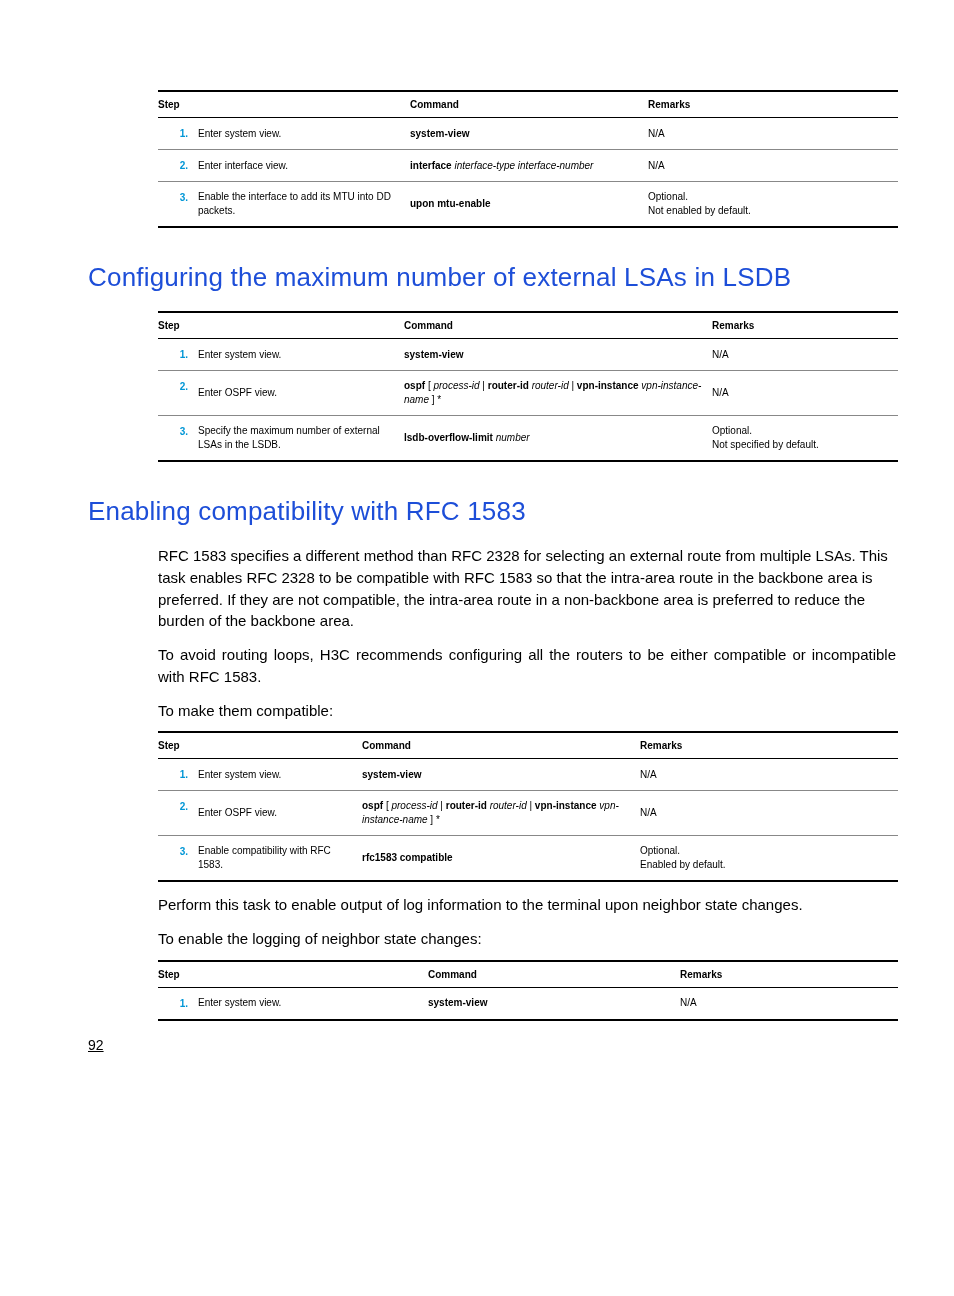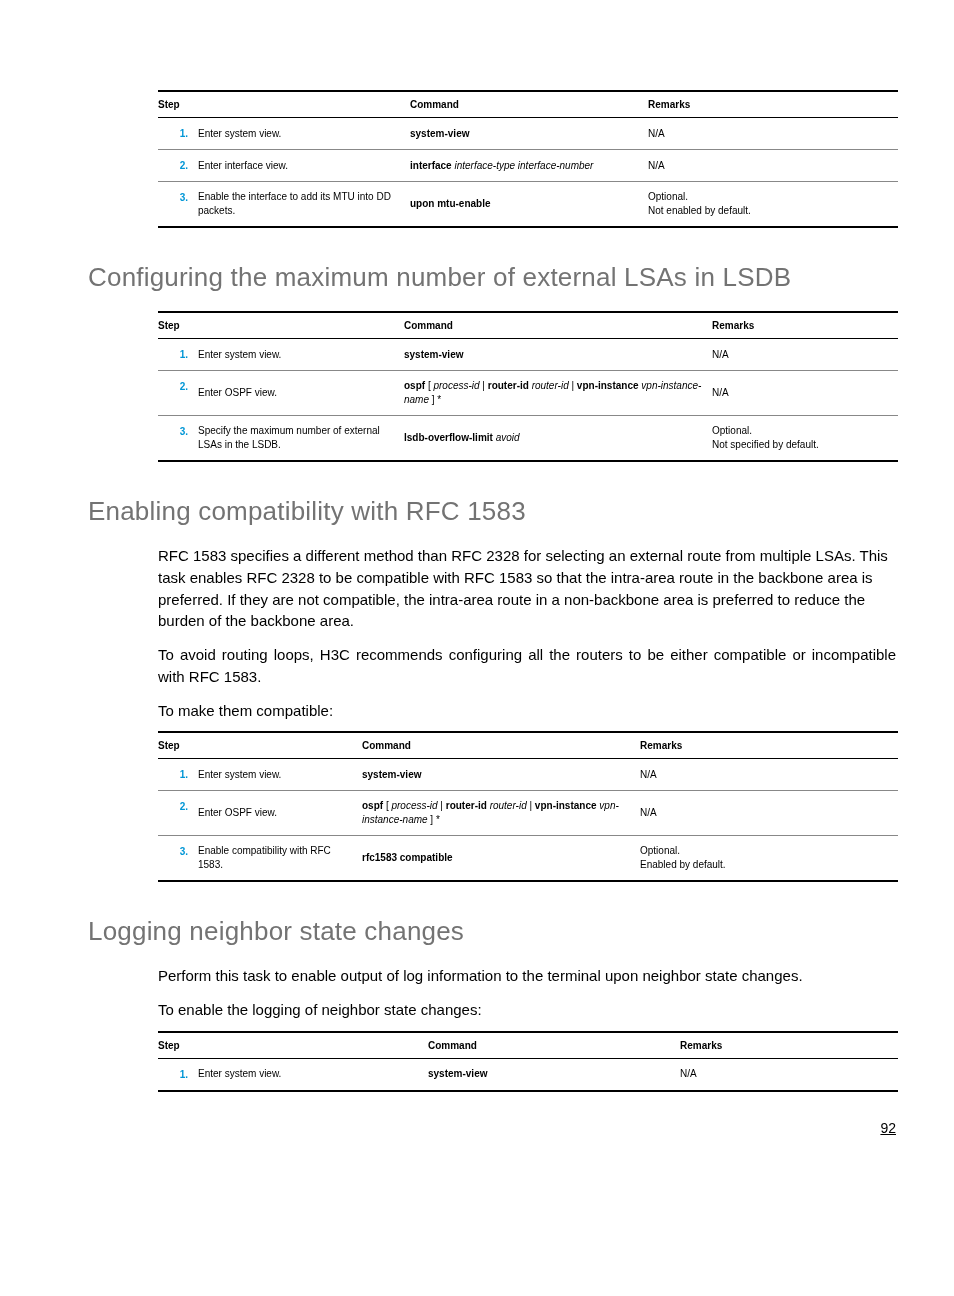--- a/index.html
+++ b/index.html
@@ -10,21 +10,21 @@
     padding: 0;
     width: 954px;
     font-size: 15px;
   }
   .page {
     padding: 90px 58px 40px 88px;
   }
   h2 {
     font-family: "Futura", "Trebuchet MS", Arial, sans-serif;
     font-weight: 400;
-    color: #737373;
+    color: #1d4ed8;
     font-size: 26px;
     margin: 34px 0 18px 0;
     letter-spacing: 0.2px;
   }
   .body-text {
     margin-left: 70px;
     margin-right: 0px;
     line-height: 1.45;
     margin-bottom: 10px;
     margin-top: 12px;
@@ -65,23 +65,23 @@
     font-weight: bold;
     width: 30px;
     text-align: right;
     padding-right: 10px;
     vertical-align: top;
     padding-top: 9px;
   }
   .cmd b { font-weight: bold; }
   .cmd i { font-style: italic; }
   .page-num {
-    text-align: right;
+    text-align: left;
     font-size: 14px;
-    margin-top: 28px;
+    margin-top: 16px;
     text-decoration: underline;
   }
   .t1 .c-step { width: 206px; }
   .t1 .c-cmd  { width: 232px; }
   .t2 .c-step { width: 200px; }
   .t2 .c-cmd  { width: 302px; }
   .t3 .c-step { width: 158px; }
   .t3 .c-cmd  { width: 272px; }
   .t4 .c-step { width: 224px; }
   .t4 .c-cmd  { width: 246px; }
@@ -140,21 +140,21 @@
         </tr>
         <tr>
           <td class="num">2.</td>
           <td class="c-step">Enter OSPF view.</td>
           <td class="cmd c-cmd"><b>ospf</b> [ <i>process-id</i> | <b>router-id</b> <i>router-id</i> | <b>vpn-instance</b> <i>vpn-instance-name</i> ] *</td>
           <td>N/A</td>
         </tr>
         <tr>
           <td class="num">3.</td>
           <td class="c-step">Specify the maximum number of external LSAs in the LSDB.</td>
-          <td class="cmd c-cmd"><b>lsdb-overflow-limit</b> <i>avoid</i></td>
+          <td class="cmd c-cmd"><b>lsdb-overflow-limit</b> <i>number</i></td>
           <td>Optional.<br>Not specified by default.</td>
         </tr>
       </tbody>
   </table>
 
   <h2>Enabling compatibility with RFC 1583</h2>
 
   <p class="body-text">RFC 1583 specifies a different method than RFC 2328 for selecting an external route from multiple LSAs. This task enables RFC 2328 to be compatible with RFC 1583 so that the intra-area route in the backbone area is preferred. If they are not compatible, the intra-area route in a non-backbone area is preferred to reduce the burden of the backbone area.</p>
   <p class="body-text justify">To avoid routing loops, H3C recommends configuring all the routers to be either compatible or incompatible with RFC 1583.</p>
   <p class="body-text">To make them compatible:</p>
@@ -182,21 +182,20 @@
         </tr>
         <tr>
           <td class="num">3.</td>
           <td class="c-step">Enable compatibility with RFC 1583.</td>
           <td class="cmd c-cmd"><b>rfc1583 compatible</b></td>
           <td>Optional.<br>Enabled by default.</td>
         </tr>
       </tbody>
   </table>
 
-  <h2>Logging neighbor state changes</h2>
 
   <p class="body-text">Perform this task to enable output of log information to the terminal upon neighbor state changes.</p>
   <p class="body-text">To enable the logging of neighbor state changes:</p>
 
   <table class="t4">
     <thead>
       <tr>
         <th colspan="2">Step</th>
         <th class="c-cmd">Command</th>
         <th>Remarks</th>

